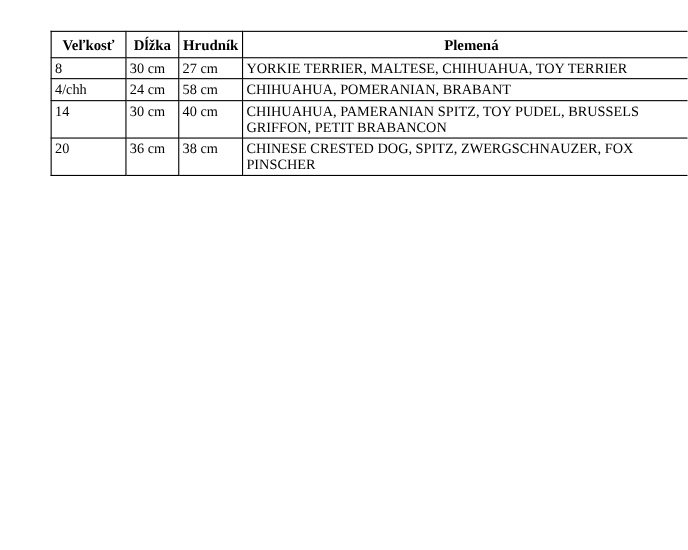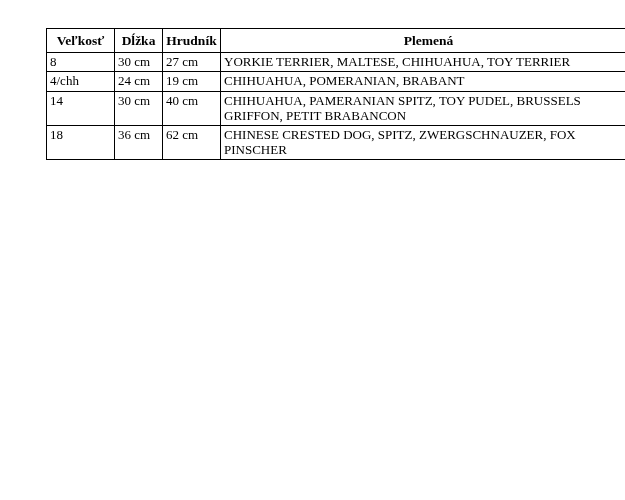--- a/index.html
+++ b/index.html
@@ -88,31 +88,31 @@
       <tbody>
         <tr>
           <td class="col-size">8</td>
           <td class="col-length">30 cm</td>
           <td class="col-chest">27 cm</td>
           <td class="col-breeds">YORKIE TERRIER, MALTESE, CHIHUAHUA, TOY TERRIER</td>
         </tr>
         <tr>
           <td class="col-size">4/chh</td>
           <td class="col-length">24 cm</td>
-          <td class="col-chest">19 cm</td>
+          <td class="col-chest">58 cm</td>
           <td class="col-breeds">CHIHUAHUA, POMERANIAN, BRABANT</td>
         </tr>
         <tr>
           <td class="col-size">14</td>
           <td class="col-length">30 cm</td>
           <td class="col-chest">40 cm</td>
           <td class="col-breeds">CHIHUAHUA, PAMERANIAN SPITZ, TOY PUDEL, BRUSSELS GRIFFON, PETIT BRABANCON</td>
         </tr>
         <tr>
-          <td class="col-size">18</td>
+          <td class="col-size">20</td>
           <td class="col-length">36 cm</td>
-          <td class="col-chest">62 cm</td>
+          <td class="col-chest">38 cm</td>
           <td class="col-breeds">CHINESE CRESTED DOG, SPITZ, ZWERGSCHNAUZER, FOX PINSCHER</td>
         </tr>
       </tbody>
     </table>
   </div>
 </div>
 
 </body></html>

